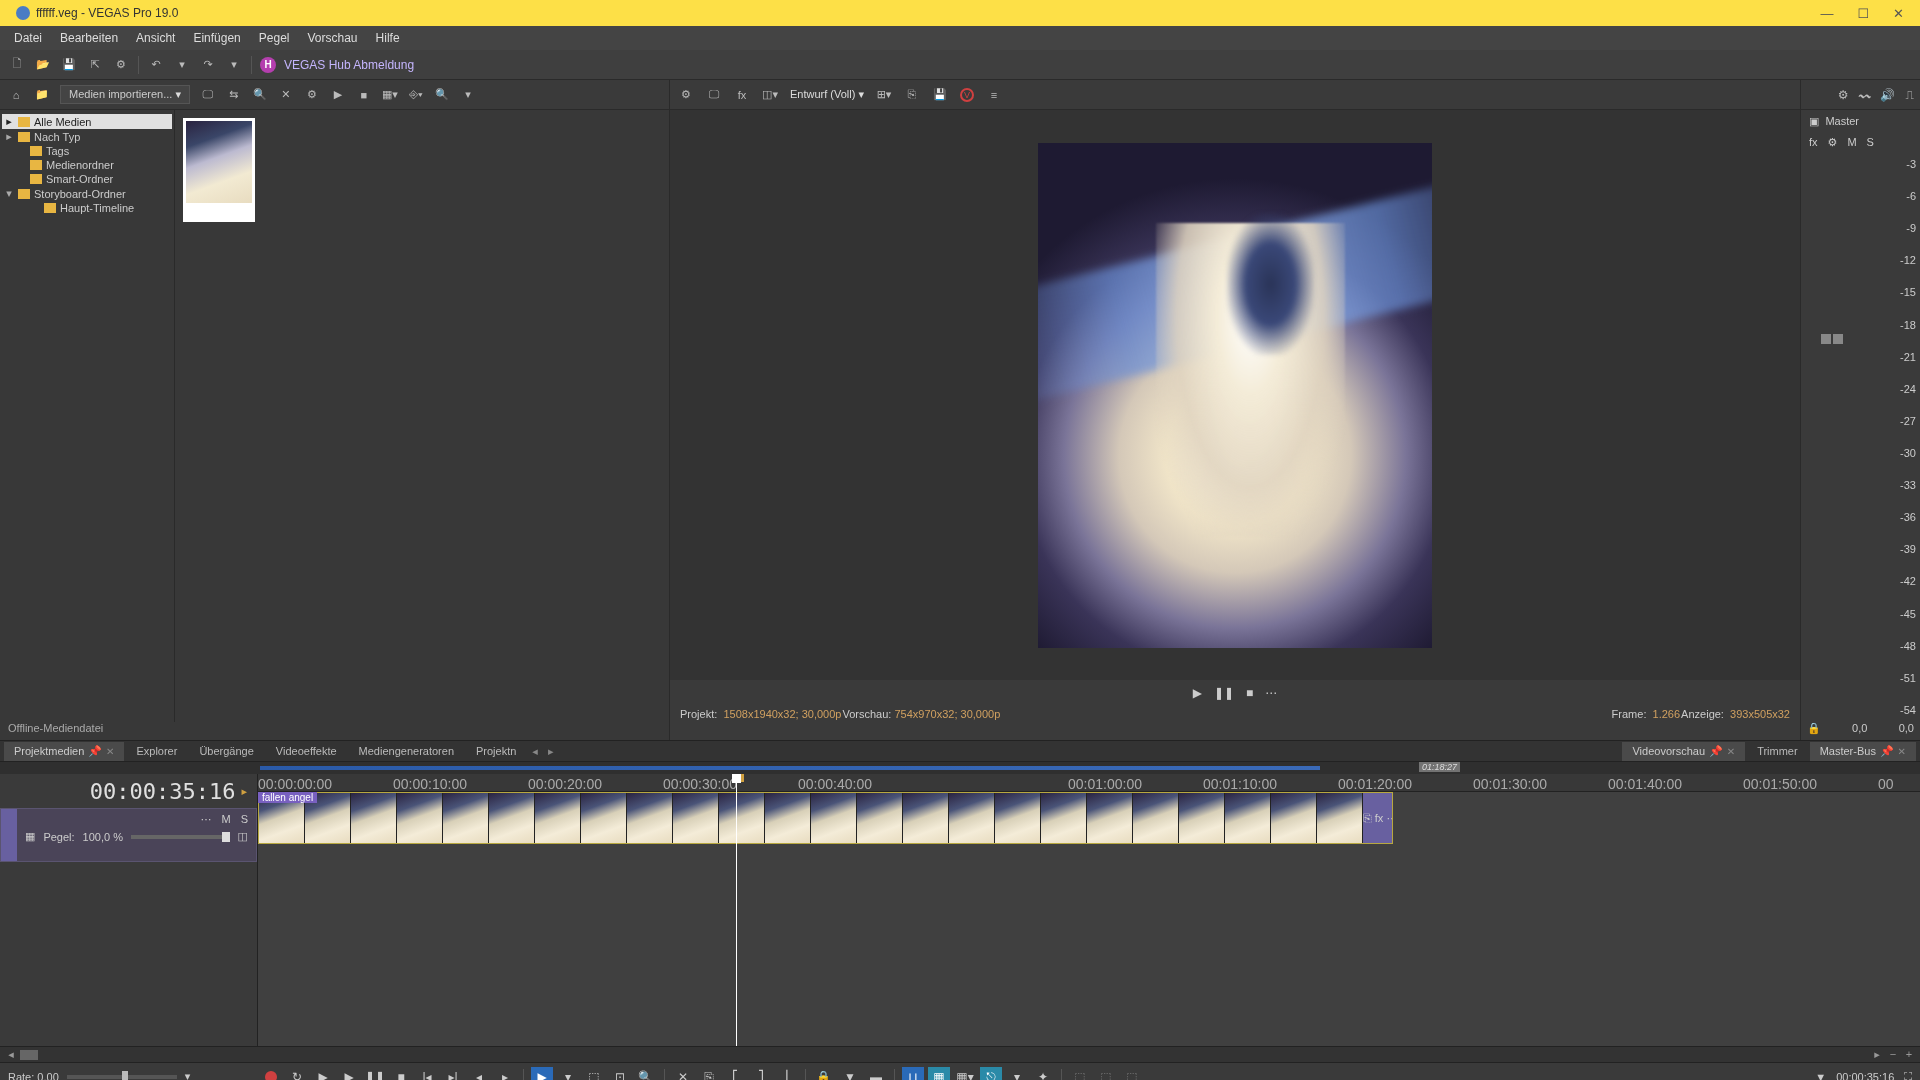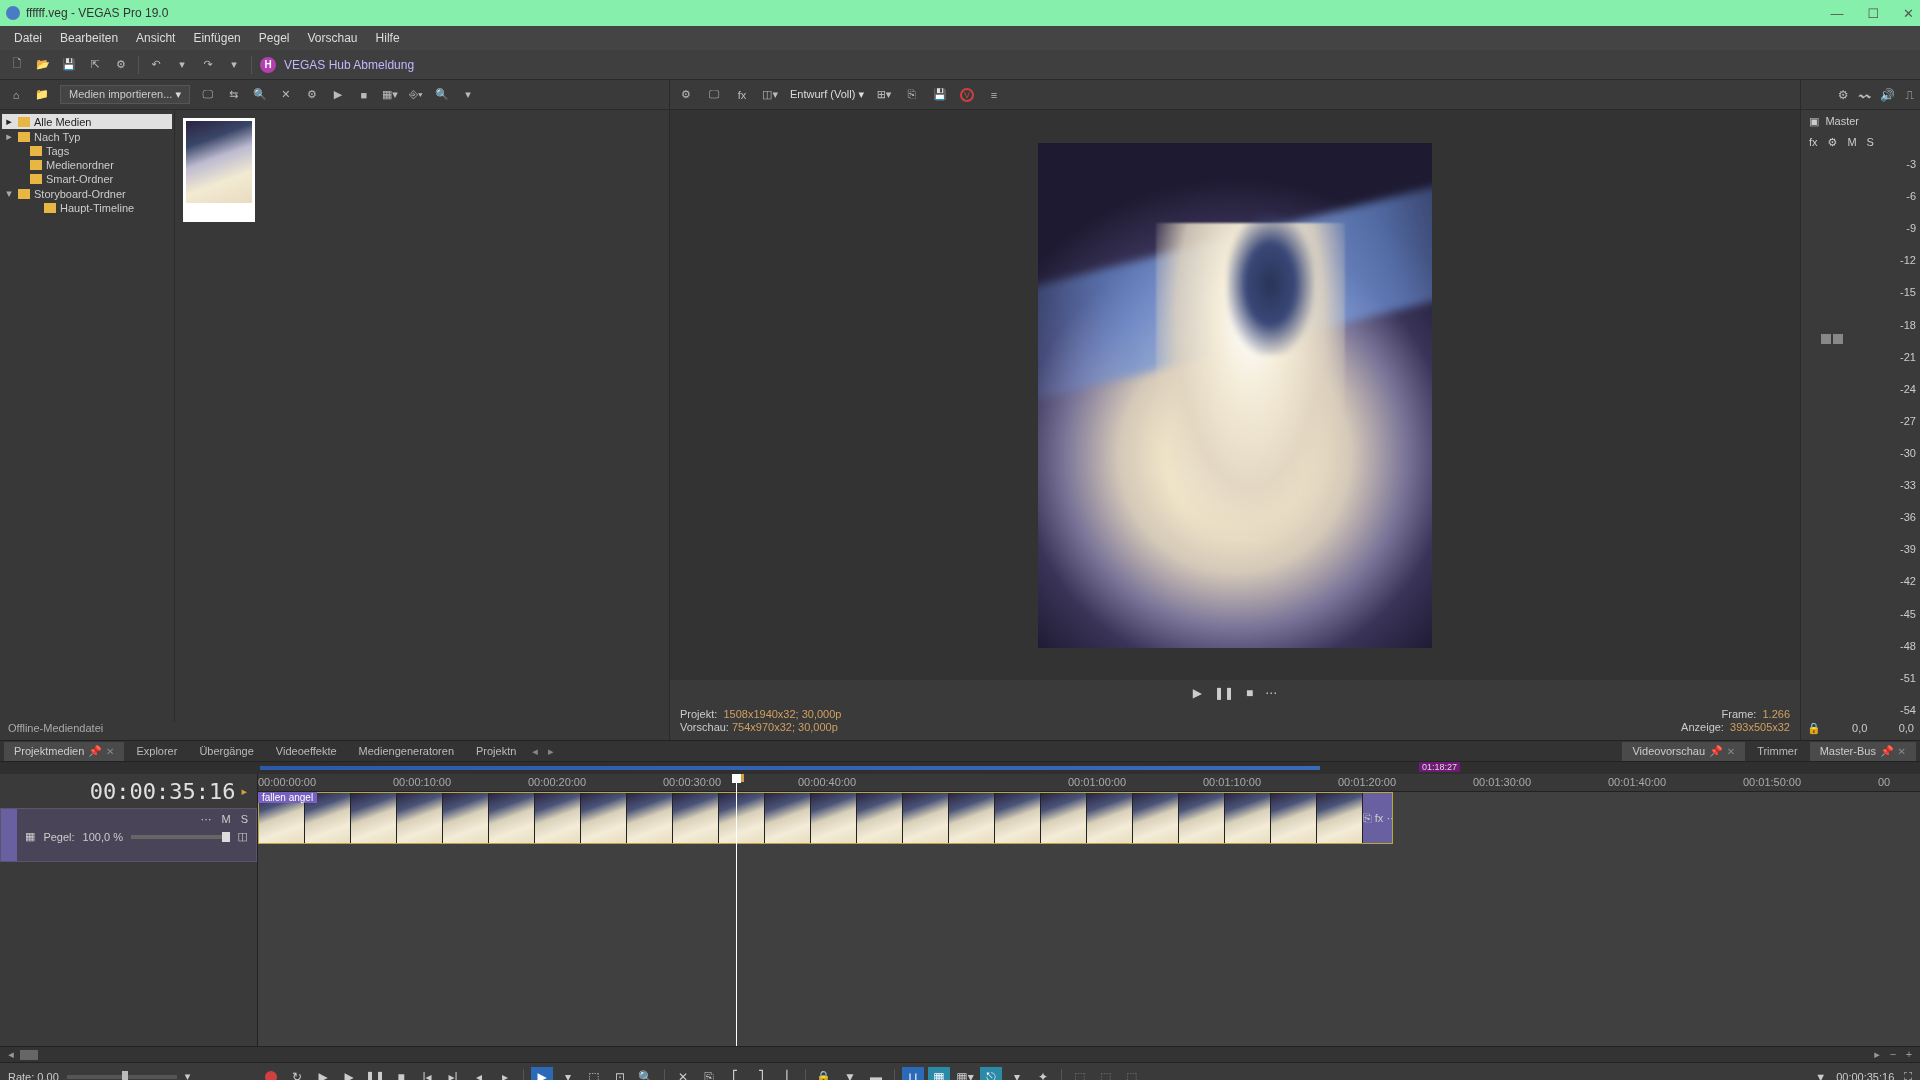--- a/index.html
+++ b/index.html
@@ -1,17 +1,17 @@
 <!DOCTYPE html>
 <html><head>
 <meta charset="utf-8">
 <style>
 * { margin:0; padding:0; box-sizing:border-box; font-family:"Segoe UI",Tahoma,sans-serif; font-size:11px; color:#ccc; user-select:none; }
 body { background:#3a3a3a; width:1920px; height:1080px; overflow:hidden; }
-.titlebar { height:26px; background:#86efac; display:flex; align-items:center; padding:0 6px; color:#333; }
+.titlebar { height:26px; background:#fde047; display:flex; align-items:center; padding:0 16px; color:#333; }
 .titlebar .logo { width:14px; height:14px; border-radius:50%; background:#4a7cc4; margin-right:6px; display:inline-block; }
 .titlebar .title { color:#333; font-size:12px; }
 .titlebar .winbtns { margin-left:auto; display:flex; gap:24px; }
 .titlebar .winbtns span { color:#555; font-size:13px; cursor:pointer; }
 .menubar { height:24px; background:#444; display:flex; align-items:center; padding:0 6px; gap:2px; }
 .menubar span { padding:3px 8px; color:#ddd; font-size:12px; cursor:pointer; }
 .toolbar1 { height:30px; background:#3f3f3f; border-bottom:1px solid #2a2a2a; display:flex; align-items:center; padding:0 8px; gap:8px; }
 .toolbar1 .tbtn { width:18px; height:18px; display:flex; align-items:center; justify-content:center; cursor:pointer; color:#bbb; }
 .toolbar1 .sep { width:1px; height:18px; background:#555; }
 .hubicon { width:16px; height:16px; border-radius:50%; background:#b43fae; display:inline-flex; align-items:center; justify-content:center; color:#fff; font-weight:bold; font-size:10px; }
@@ -41,21 +41,21 @@
 .ptool .redcircle { width:14px; height:14px; border:2px solid #d04040; border-radius:50%; display:inline-flex; align-items:center; justify-content:center; color:#d04040; font-size:9px; }
 .previewpanel .viewport { flex:1; background:#333; display:flex; align-items:center; justify-content:center; position:relative; }
 .previewpanel .frame { width:394px; height:505px; background:#1a1625; position:relative; overflow:hidden; }
 .frame .grad1 { position:absolute; inset:0; background:radial-gradient(ellipse 70% 55% at 50% 62%, #f8f0dc 0%, #f0e4c8 25%, #d4c8b8 42%, #7a7498 62%, #3a3458 78%, #1e1a32 100%); }
 .frame .beam { position:absolute; top:18%; left:-15%; width:140%; height:22%; background:linear-gradient(90deg,transparent,#6a90d8aa,#8aace8cc,#6a90d8aa,transparent); transform:rotate(-14deg); filter:blur(4px); }
 .frame .figure { position:absolute; top:16%; left:30%; width:48%; height:62%; background:radial-gradient(ellipse at 50% 30%,#fff 0%,#f4ecd8 25%,#e0d4c0dd 55%,transparent 80%); filter:blur(1px); }
 .frame .hair { position:absolute; top:14%; left:48%; width:22%; height:28%; background:radial-gradient(ellipse,#2a3458 0%,#3a4878 40%,transparent 75%); filter:blur(2px); }
 .previewpanel .playbar { height:26px; display:flex; align-items:center; justify-content:center; gap:12px; }
 .playbar .pbtn { cursor:pointer; color:#ccc; font-size:12px; }
 .previewpanel .info { height:34px; padding:2px 10px; font-size:11px; color:#bbb; display:flex; }
-.previewpanel .info .col { display:flex; flex-direction:column; gap:1px; }
+.previewpanel .info .col { display:flex; gap:1px; }
 .previewpanel .info .val { color:#d0a060; }
 .previewpanel .info .right { margin-left:auto; text-align:right; }
 
 .masterpanel { width:120px; background:#3a3a3a; border-left:1px solid #2a2a2a; display:flex; flex-direction:column; }
 .masterpanel .mtool { height:30px; border-bottom:1px solid #2a2a2a; display:flex; align-items:center; justify-content:flex-end; padding:0 6px; gap:10px; }
 .mtool .icbtn { cursor:pointer; color:#bbb; font-size:12px; }
 .masterpanel .mhead { height:22px; display:flex; align-items:center; gap:6px; padding:0 8px; }
 .masterpanel .mopts { height:20px; display:flex; align-items:center; gap:10px; padding:0 8px; font-size:11px; color:#aaa; }
 .masterpanel .meter { flex:1; display:flex; justify-content:flex-end; padding:6px 4px 6px 0; position:relative; }
 .meter .scale { display:flex; flex-direction:column; justify-content:space-between; height:100%; text-align:right; font-size:10px; color:#999; }
@@ -67,36 +67,36 @@
 .tabsrow { height:22px; background:#333; border-top:1px solid #222; border-bottom:1px solid #222; display:flex; align-items:center; padding:0 4px; gap:2px; }
 .tabsrow .tab { padding:3px 10px; font-size:11px; color:#bbb; cursor:pointer; display:flex; align-items:center; gap:4px; }
 .tabsrow .tab.active { background:#4a4a4a; }
 .tabsrow .tab .x { color:#888; font-size:10px; }
 .tabsrow .nav { color:#888; cursor:pointer; padding:0 4px; }
 .tabsrow .right { margin-left:auto; display:flex; align-items:center; gap:4px; }
 
 .timelinewrap { height:300px; background:#3a3a3a; display:flex; flex-direction:column; }
 .tlheader { height:12px; background:#2f2f2f; position:relative; }
 .tlheader .prog { position:absolute; left:260px; top:4px; height:4px; width:1060px; background:linear-gradient(90deg,#2a5aa8,#3a6ab8); }
-.tlheader .badge { position:absolute; right:460px; top:0; background:#701a75; color:#ddd; font-size:9px; padding:0 3px; }
+.tlheader .badge { position:absolute; right:460px; top:0; background:#737373; color:#ddd; font-size:9px; padding:0 3px;font-style:italic; }
 .tlbody { flex:1; display:flex; background:#3a3a3a; position:relative; }
 .trackhead { width:258px; background:#3a3a3a; border-right:1px solid #222; display:flex; flex-direction:column; }
 .trackhead .tc { height:34px; display:flex; align-items:center; justify-content:flex-end; padding:0 10px; }
 .trackhead .tc .time { font-size:22px; color:#e0e0e0; font-family:monospace; }
 .trackhead .tc .mark { color:#d0a040; margin-left:6px; }
 .trackhead .track1 { height:54px; background:#4a4458; border:1px solid #5a5470; display:flex; }
 .track1 .vbar { width:16px; background:#6860a0; }
 .track1 .tbody { flex:1; padding:4px 8px; display:flex; flex-direction:column; gap:4px; }
 .track1 .row1 { display:flex; justify-content:flex-end; gap:10px; font-size:11px; }
 .track1 .row2 { display:flex; align-items:center; gap:8px; font-size:11px; }
 .track1 .slider { flex:1; height:4px; background:#666; position:relative; }
 .track1 .slider .knob { position:absolute; right:0; top:-3px; width:8px; height:10px; background:#ddd; }
 .tlarea { flex:1; position:relative; background:#404040; overflow:hidden; }
 .ruler { height:18px; background:#383838; position:relative; border-bottom:1px solid #222; }
-.ruler .tick { position:absolute; top:2px; font-size:11px; color:#aaa; }
+.ruler .tick { position:absolute; top:2px; font-size:14px; color:#aaa; }
 .ruler .marker { position:absolute; top:0; width:8px; height:8px; background:#d0a040; }
 .cliprow { position:absolute; top:18px; left:0; height:54px; display:flex; }
 .cliplabel { position:absolute; top:18px; left:0; background:#7860c0; color:#fff; font-size:10px; padding:0 4px; z-index:2; }
 .clip { height:52px; border:1px solid #b8a840; background:#333; display:flex; overflow:hidden; }
 .clip .cframe { width:46px; height:100%; background:linear-gradient(160deg,#2a2340 0%,#4a5478 28%,#d8d0b8 48%,#f4ecd8 72%,#e8dcc0 100%); border-right:1px solid #222; flex-shrink:0; }
 .clip .endicons { width:48px; height:100%; background:#6860a0; display:flex; align-items:center; justify-content:center; gap:3px; font-size:10px; }
 .playhead { position:absolute; top:0; bottom:0; width:1px; background:#fff; left:478px; }
 .playhead::before { content:""; position:absolute; top:0; left:-4px; width:9px; height:9px; background:#fff; }
 .tlscrollbar { height:16px; background:#333; border-top:1px solid #222; display:flex; align-items:center; padding:0 4px; }
 .tlscrollbar .arrow { width:14px; text-align:center; color:#999; cursor:pointer; }

